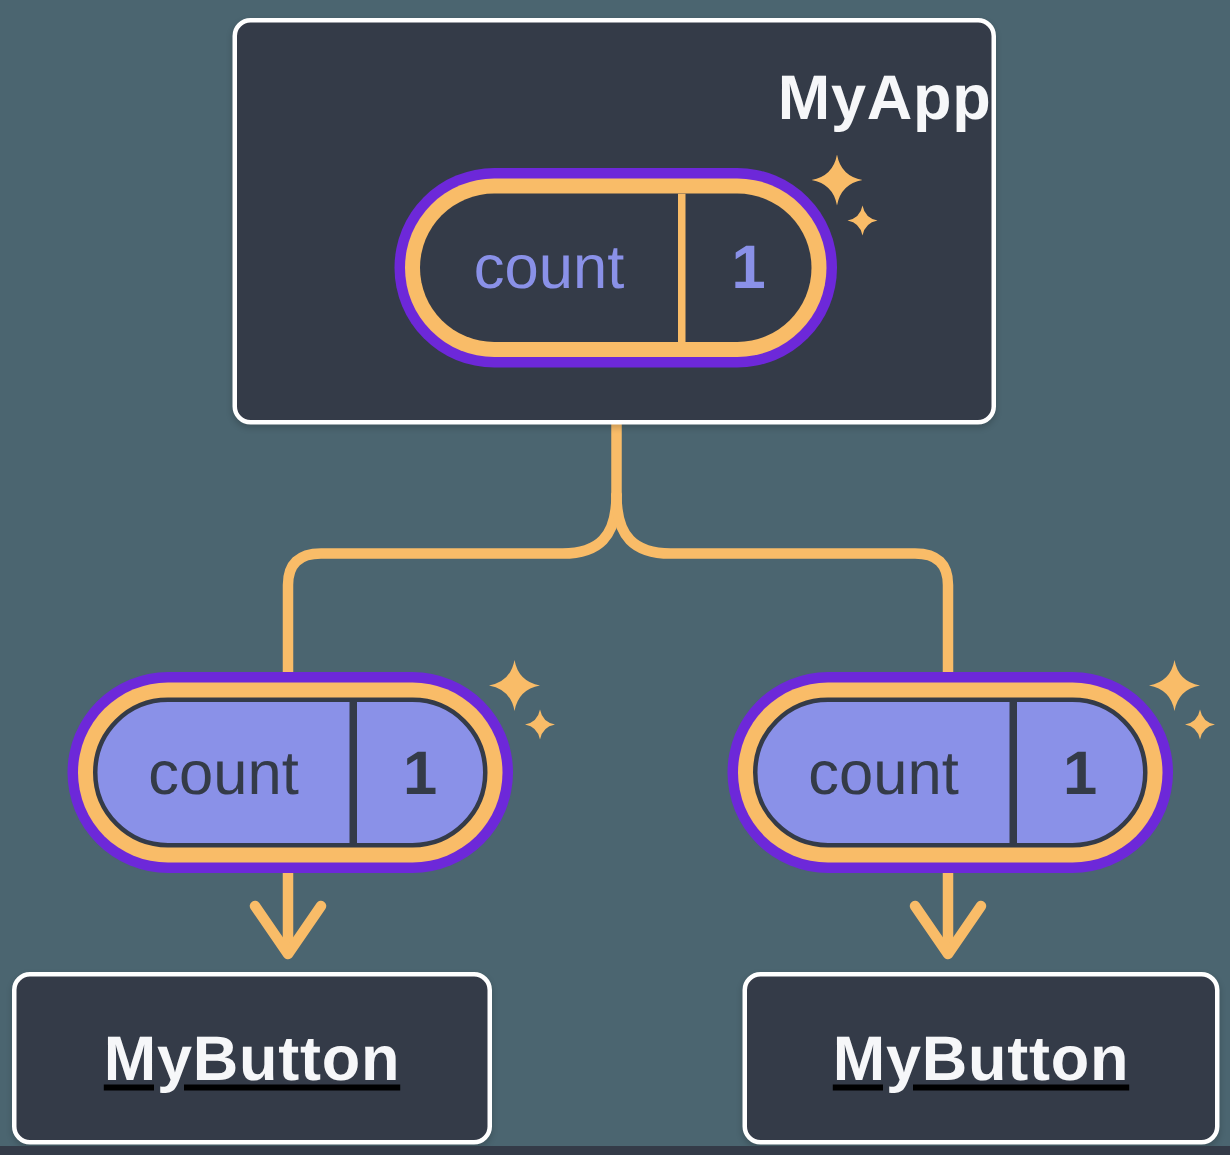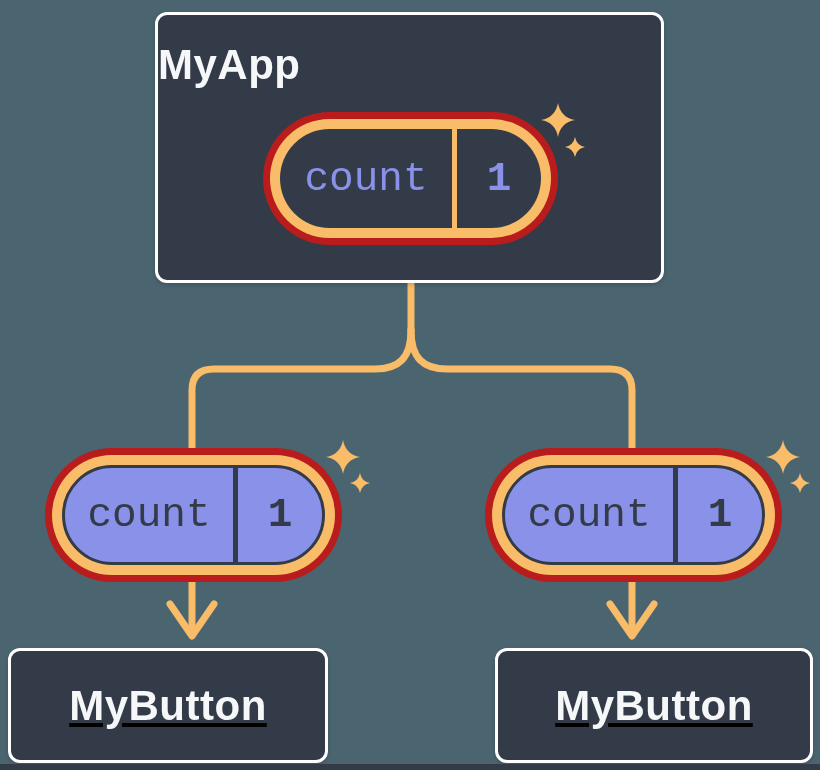--- a/index.html
+++ b/index.html
@@ -17,37 +17,36 @@
     background:#343B48;
     border:3px solid #FFFFFF;
     border-radius:12px;
     box-sizing:border-box;
     box-shadow:0 2px 4px rgba(0,0,0,0.18);
   }
   .node-root { left:155px; top:12px; width:509px; height:271px; }
   .node-title {
     color:#F6F7F9;
     font-size:42px; font-weight:600;
-    text-align:left;
+    text-align:right;
     letter-spacing:0.5px;
   }
   .node-root .node-title { margin-top:26px; }
   .node-leaf {
     display:flex; align-items:center; justify-content:center;text-decoration:underline;
   }
   .node-leaf-left  { left:8px;   top:648px; width:320px; height:115px; }
   .node-leaf-right { left:495px; top:648px; width:318px; height:115px; }
 
   .pill {
     position:absolute;
-    background:#b91c1c;
+    background:#6d28d9;
     border-radius:999px;
     padding:7px;
     box-sizing:border-box;
-    font-family:Liberation Mono, monospace;
   }
   .pill-root  { left:263px; top:112px; width:295px; height:133px; }
   .pill-left  { left:45px;  top:448px; width:297px; height:134px; }
   .pill-right { left:485px; top:448px; width:297px; height:134px; }
   .pill-ring {
     background:#F9BC68;
     border-radius:999px;
     height:100%;
     padding:10px;
     box-sizing:border-box;

